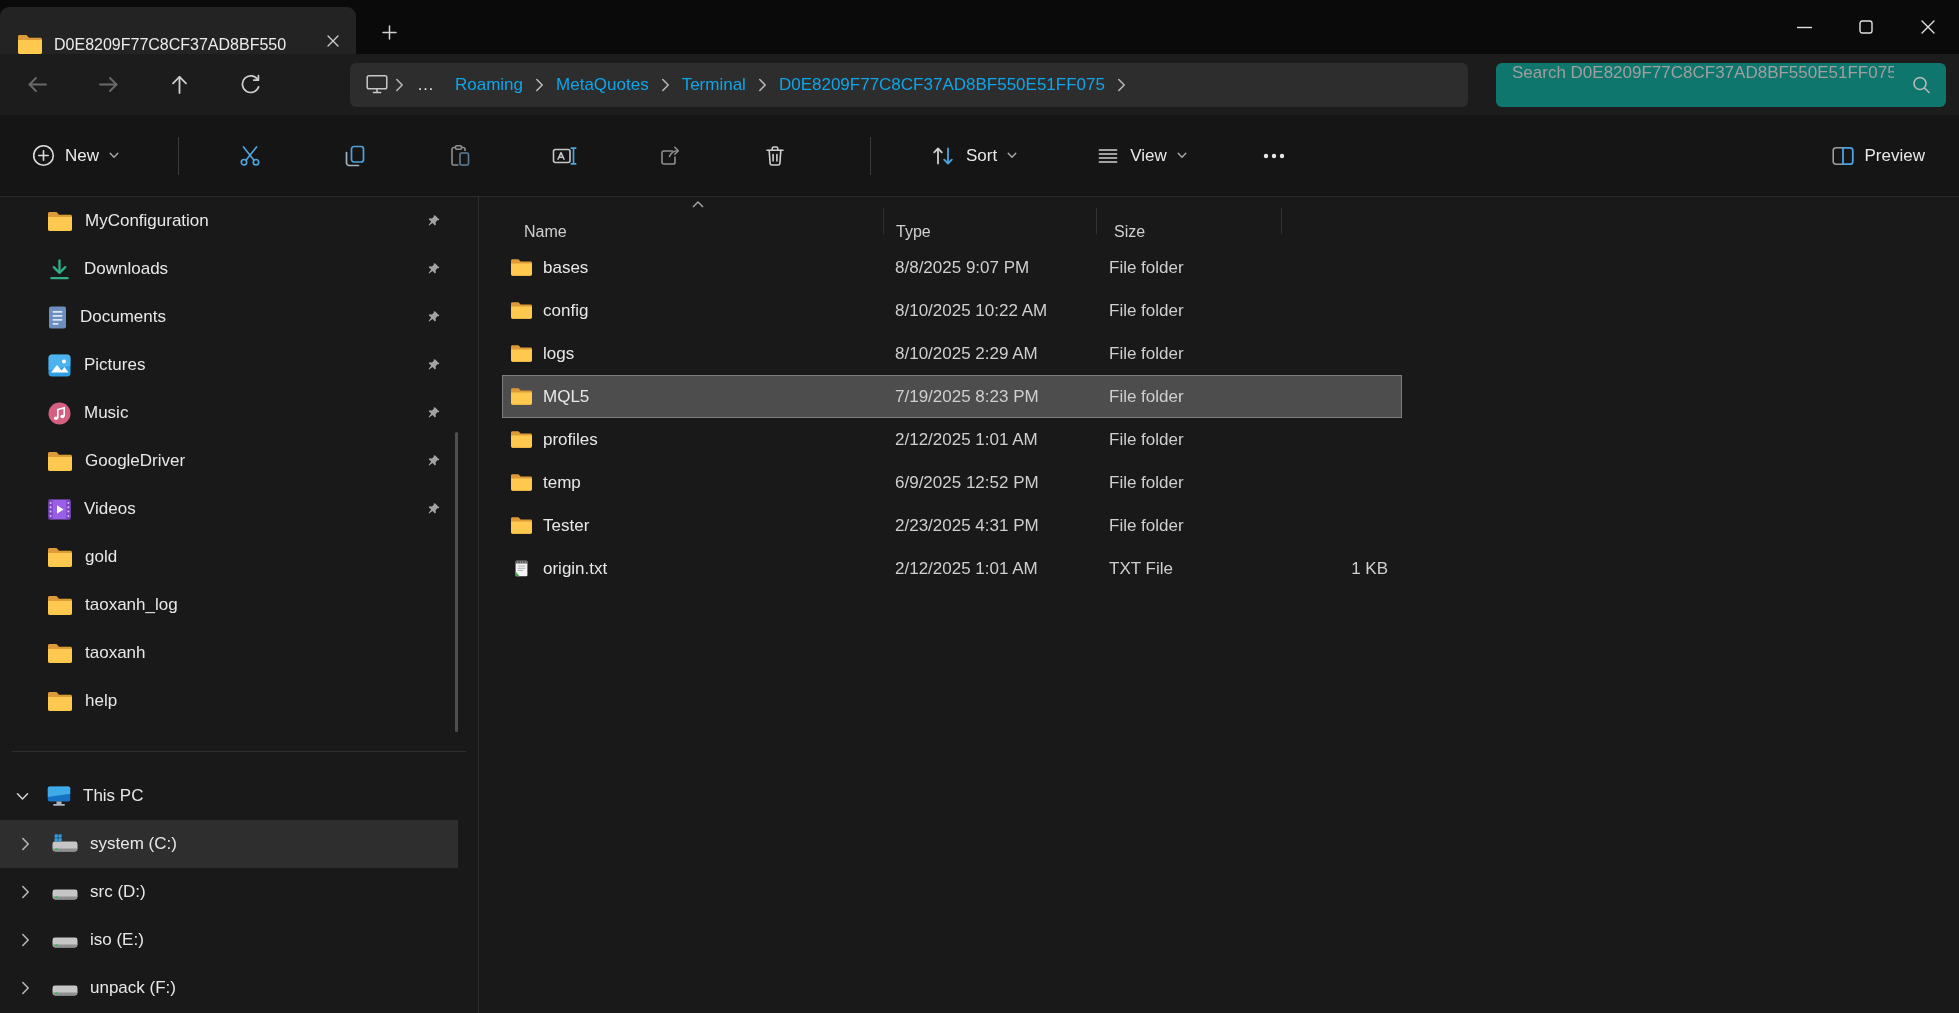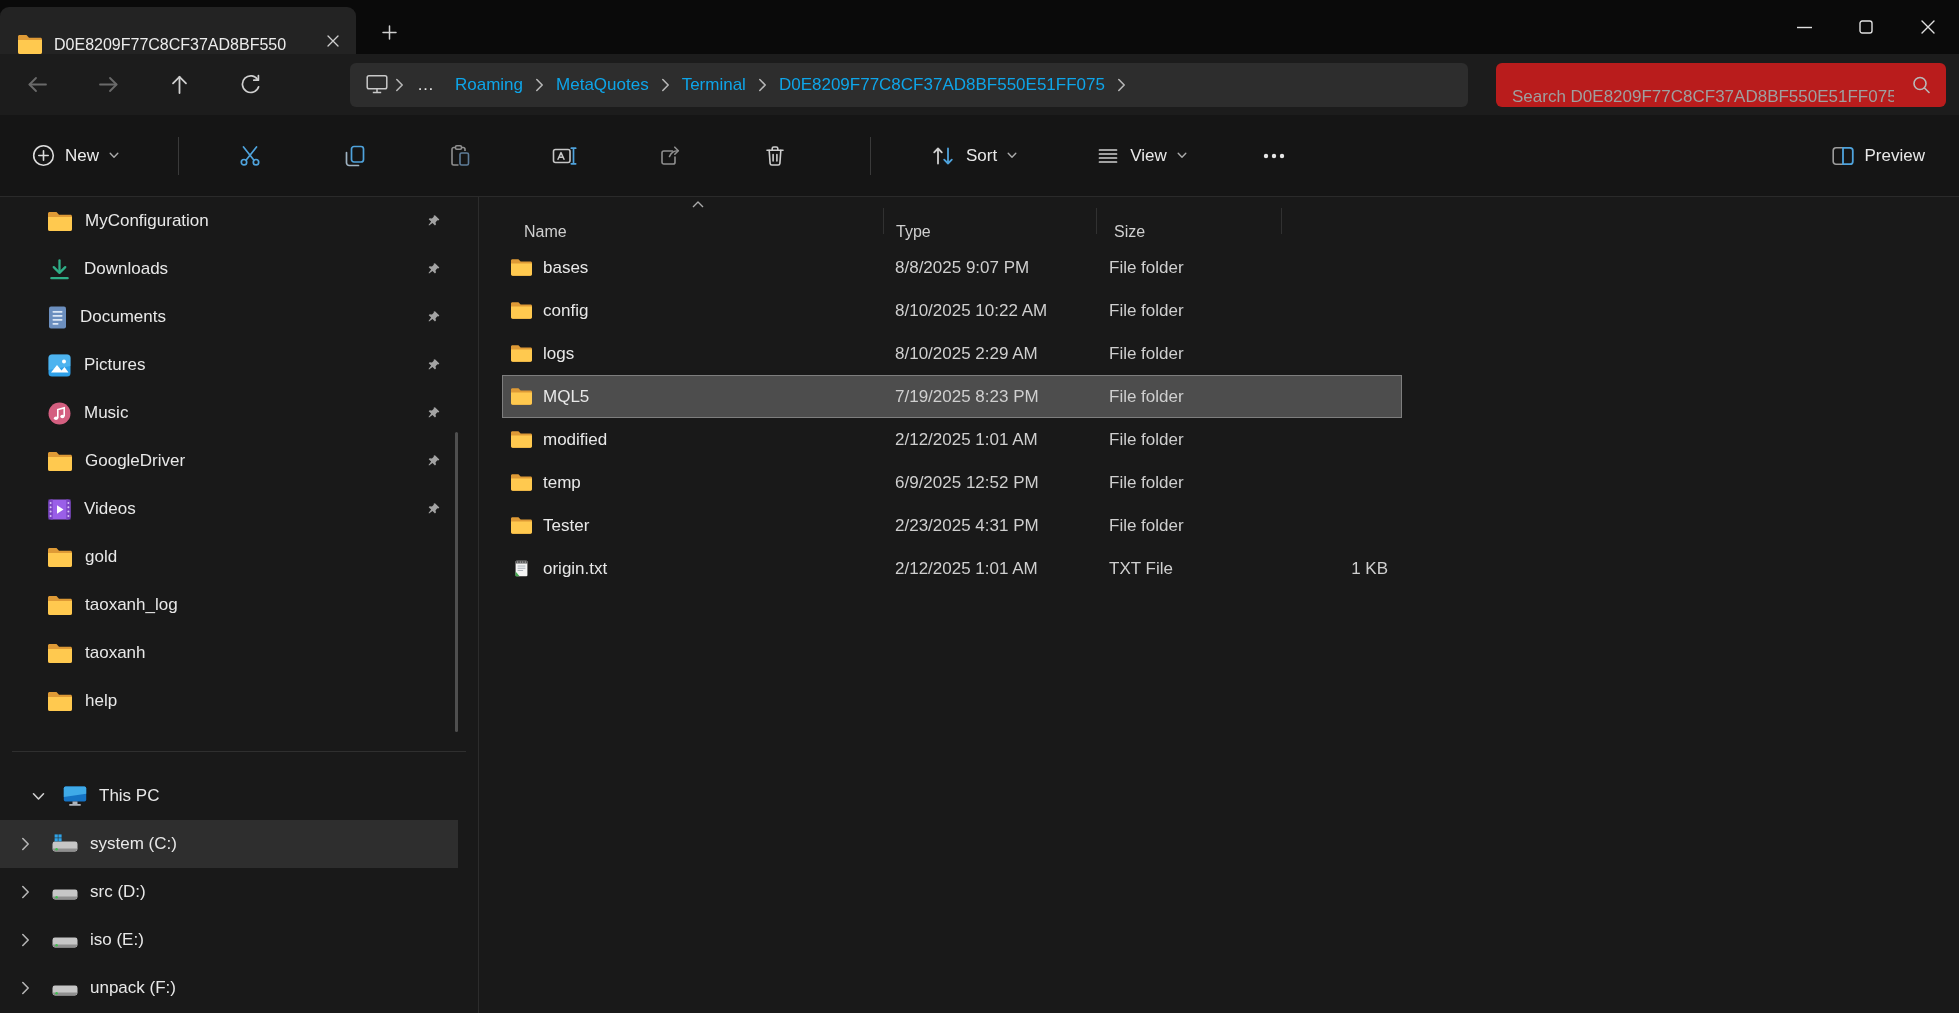--- a/index.html
+++ b/index.html
@@ -22,22 +22,22 @@
   
   .navbar{height:61px;background:#1c1c1c;display:flex;align-items:center;}
   .nav-btn{width:40px;height:40px;display:flex;align-items:center;justify-content:center;border-radius:6px;flex:none;}
   .nav-btn.b1{margin-left:17px;} .nav-btn + .nav-btn{margin-left:31px;}
   .crumbbar{margin-left:80px;width:1118px;height:44px;background:#2d2d2d;border-radius:6px;
             display:flex;align-items:center;padding:0 12px;box-sizing:border-box;font-size:17px;overflow:hidden;}
   .crumb-root{padding:0 4px;display:flex;align-items:center;}
   .crumb{padding:0 9px;white-space:nowrap;color:#0ea5e9;}
   .crumb-chev{display:flex;padding:0 3px;align-items:center;}
   .crumb-ellipsis{padding:0 10px;color:#e6e6e6;letter-spacing:2px;}
-  .searchbar{margin-left:auto;margin-right:13px;width:450px;height:44px;background:#b91c1c;border-radius:6px;
-             display:flex;align-items:flex-end;position:relative;box-sizing:border-box;overflow:hidden;}
+  .searchbar{margin-left:auto;margin-right:13px;width:450px;height:44px;background:#0f766e;border-radius:6px;
+             display:flex;align-items:flex-start;position:relative;box-sizing:border-box;overflow:hidden;}
   .search-input{background:transparent;border:none;outline:none;color:#cfcfcf;font-family:inherit;font-size:17px;
                 margin-left:16px;width:382px;padding:0;white-space:nowrap;text-overflow:clip;}
   .search-input::placeholder{color:#9f9f9f;opacity:1;}
   .search-ic{position:absolute;right:14px;top:50%;transform:translateY(-50%);}
 
   
   .toolbar{height:81px;background:#151515;border-bottom:1px solid #2a2a2a;display:flex;align-items:center;
            padding-left:20px;box-sizing:content-box;gap:33px;}
   .tb-btn{display:flex;align-items:center;gap:10px;padding:0 12px;height:48px;border-radius:5px;font-size:17px;color:#ececec;flex:none;}
   .tb-sep{width:1px;height:38px;background:#3a3a3a;margin:0 14px;flex:none;}
@@ -46,21 +46,21 @@
   .tb-group{display:flex;align-items:center;gap:10px;padding:0 12px;height:48px;border-radius:5px;font-size:17px;flex:none;}
   .tb-more{width:48px;height:48px;display:flex;align-items:center;justify-content:center;border-radius:5px;flex:none;margin-left:18px;}
   .tb-preview{margin-left:auto;margin-right:22px;}
 
   
   .content{display:flex;height:816px;}
   .sidebar{width:479px;flex:none;border-right:1px solid #2c2c2c;position:relative;box-sizing:border-box;}
   .srow{height:48px;display:flex;align-items:center;padding-left:48px;gap:13px;position:relative;font-size:17px;color:#e8e8e8;}
   .srow .pin{position:absolute;right:38px;top:50%;transform:translateY(-50%);}
   .sdivider{height:1px;background:#2f2f2f;margin:26px 12px 20px 12px;}
-  .thispc{height:48px;display:flex;align-items:center;padding-left:32px;font-size:17px;}
+  .thispc{height:48px;display:flex;align-items:center;padding-left:16px;font-size:17px;}
   .thispc .tchev{width:13px;display:flex;}
   .thispc .tic{margin-left:18px;}
   .thispc .tlabel{margin-left:12px;}
   .drow{height:48px;display:flex;align-items:center;padding-left:21px;font-size:17px;box-sizing:border-box;}
   .drow .dchev{width:9px;display:flex;}
   .drow .dic{margin-left:22px;}
   .drow .dlabel{margin-left:12px;}
   .drow.selected{background:#2e2e2e;width:458px;}
   .sscroll{position:absolute;left:455px;top:235px;width:3px;height:300px;background:#4f4f4f;border-radius:2px;}
 
@@ -664,21 +664,21 @@
             <div class="fc size"></div>
           </div>
           <div class="frow">
             <div class="fc name">
               <span class="ic">
                 <svg width="24" height="19" viewBox="0 0 24 19">
                   <path d="M1.6 0h6.9l2.5 2.7h11.4c.9 0 1.6.7 1.6 1.6V17a2 2 0 0 1-2 2H2a2 2 0 0 1-2-2V1.6C0 .7.7 0 1.6 0z" fill="#DE9A36"></path>
                   <path d="M0 5h24v12a2 2 0 0 1-2 2H2a2 2 0 0 1-2-2z" fill="#FFC94F"></path>
                 </svg>
               </span>
-              <span>modified</span>
+              <span>profiles</span>
             </div>
             <div class="fc date">2/12/2025 1:01 AM</div>
             <div class="fc type">File folder</div>
             <div class="fc size"></div>
           </div>
           <div class="frow">
             <div class="fc name">
               <span class="ic">
                 <svg width="24" height="19" viewBox="0 0 24 19">
                   <path d="M1.6 0h6.9l2.5 2.7h11.4c.9 0 1.6.7 1.6 1.6V17a2 2 0 0 1-2 2H2a2 2 0 0 1-2-2V1.6C0 .7.7 0 1.6 0z" fill="#DE9A36"></path>

